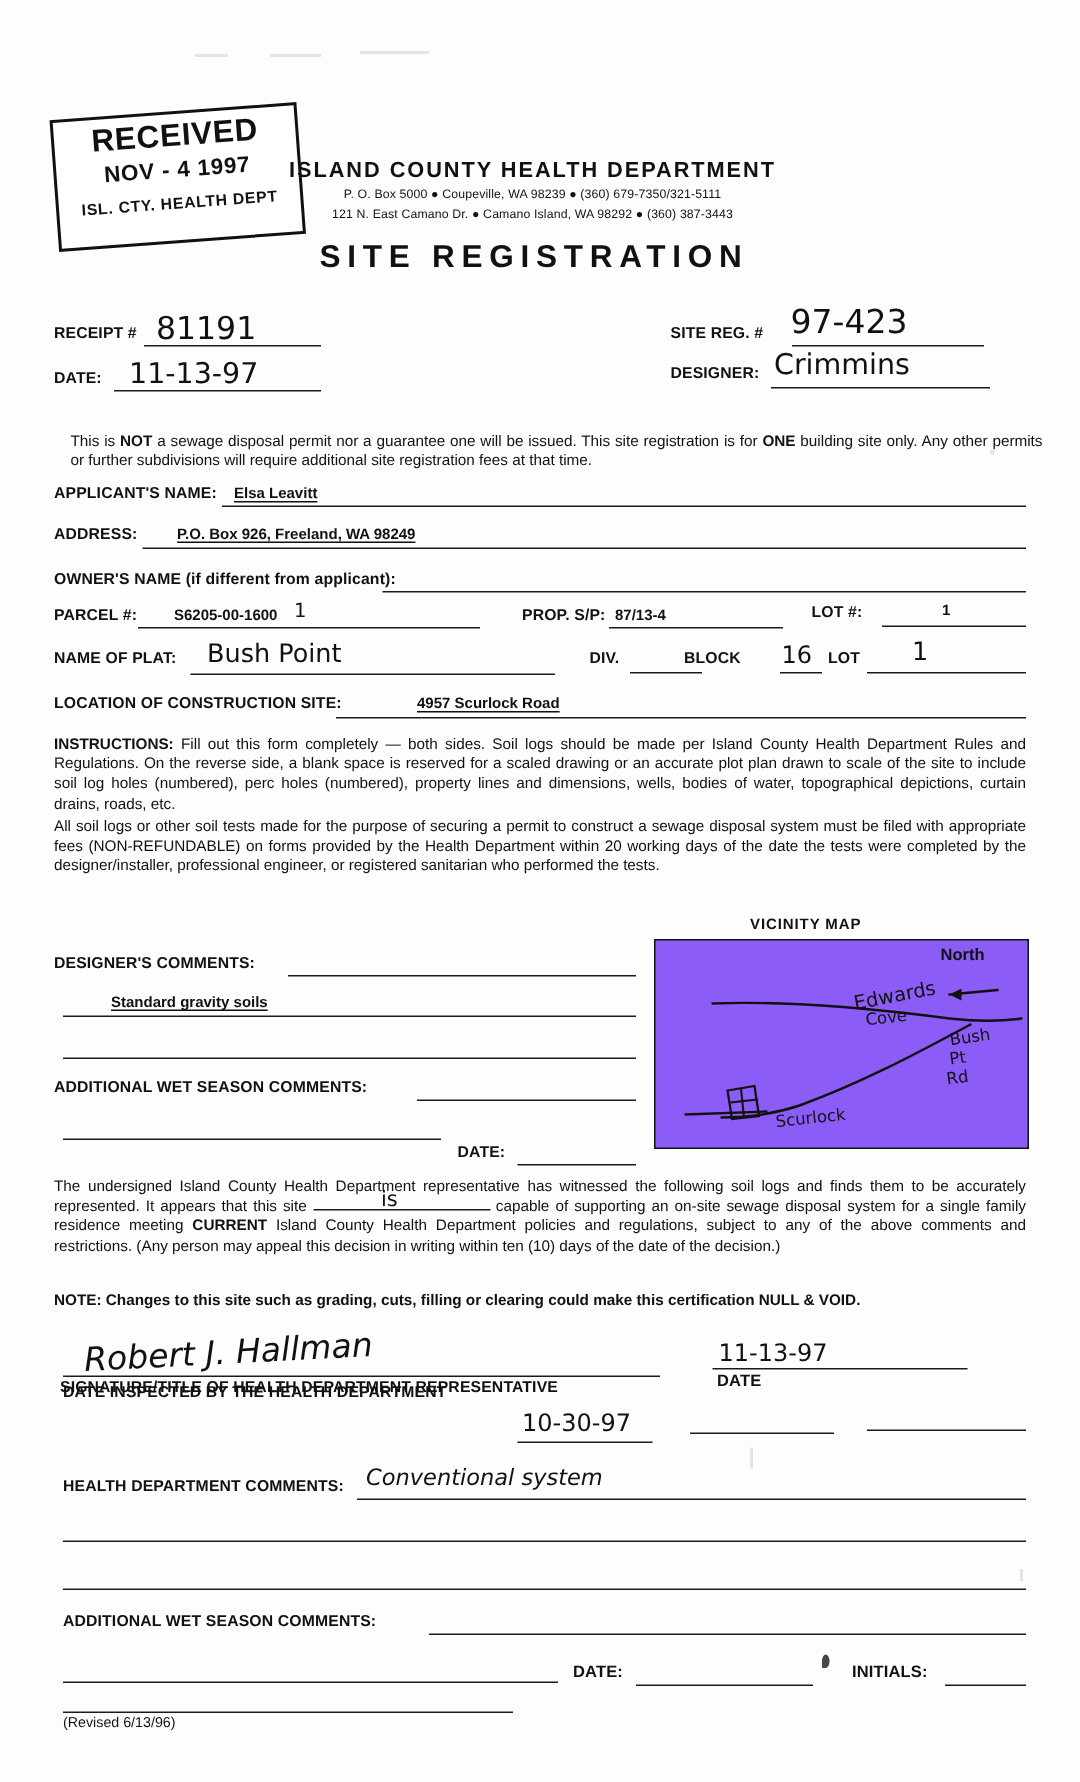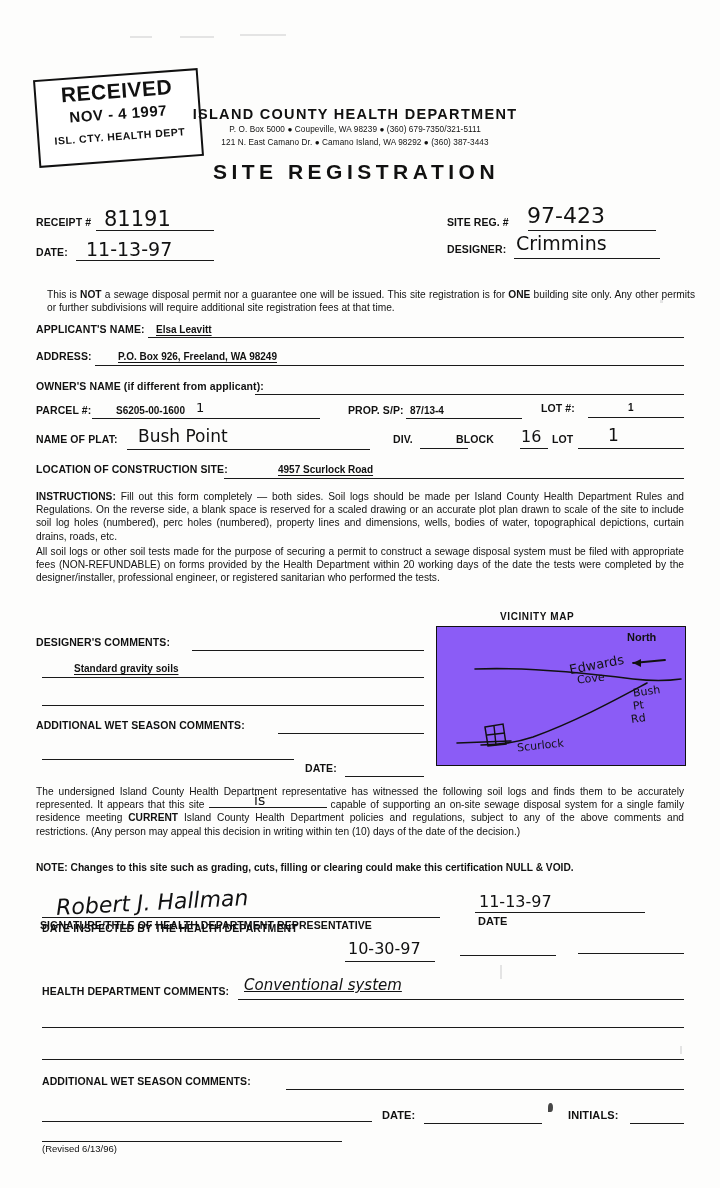--- a/index.html
+++ b/index.html
@@ -223,21 +223,21 @@
 
   <div class="lbl" style="left:42px;top:922px;">DATE INSPECTED BY THE HEALTH DEPARTMENT</div>
   <div class="rule" style="left:345px;top:961px;width:90px;"></div>
   <div class="hand" style="left:348px;top:939px;font-size:16px;">10-30-97</div>
   <div class="rule" style="left:460px;top:955px;width:96px;"></div>
   <div class="rule" style="left:578px;top:953px;width:106px;"></div>
   <div class="speck" style="left:500px;top:965px;width:2px;height:14px;"></div>
 
   <div class="lbl" style="left:42px;top:985px;">HEALTH DEPARTMENT COMMENTS:</div>
   <div class="rule" style="left:238px;top:999px;width:446px;"></div>
-  <div class="hand" style="left:244px;top:976px;font-size:15px;font-style:italic;text-decoration:underline;">Conventional system</div>
+  <div class="hand" style="left:244px;top:976px;font-size:15px;font-style:italic;">Conventional system</div>
 
   <div class="rule" style="left:42px;top:1027px;width:642px;"></div>
   <div class="rule" style="left:42px;top:1059px;width:642px;"></div>
 
   <div class="lbl" style="left:42px;top:1075px;">ADDITIONAL WET SEASON COMMENTS:</div>
   <div class="rule" style="left:286px;top:1089px;width:398px;"></div>
   <div class="type" style="left:292px;top:1076px;"></div>
 
   <div class="rule" style="left:42px;top:1121px;width:330px;"></div>
   <div class="lbl" style="left:382px;top:1109px;font-size:11px;">DATE:</div>

